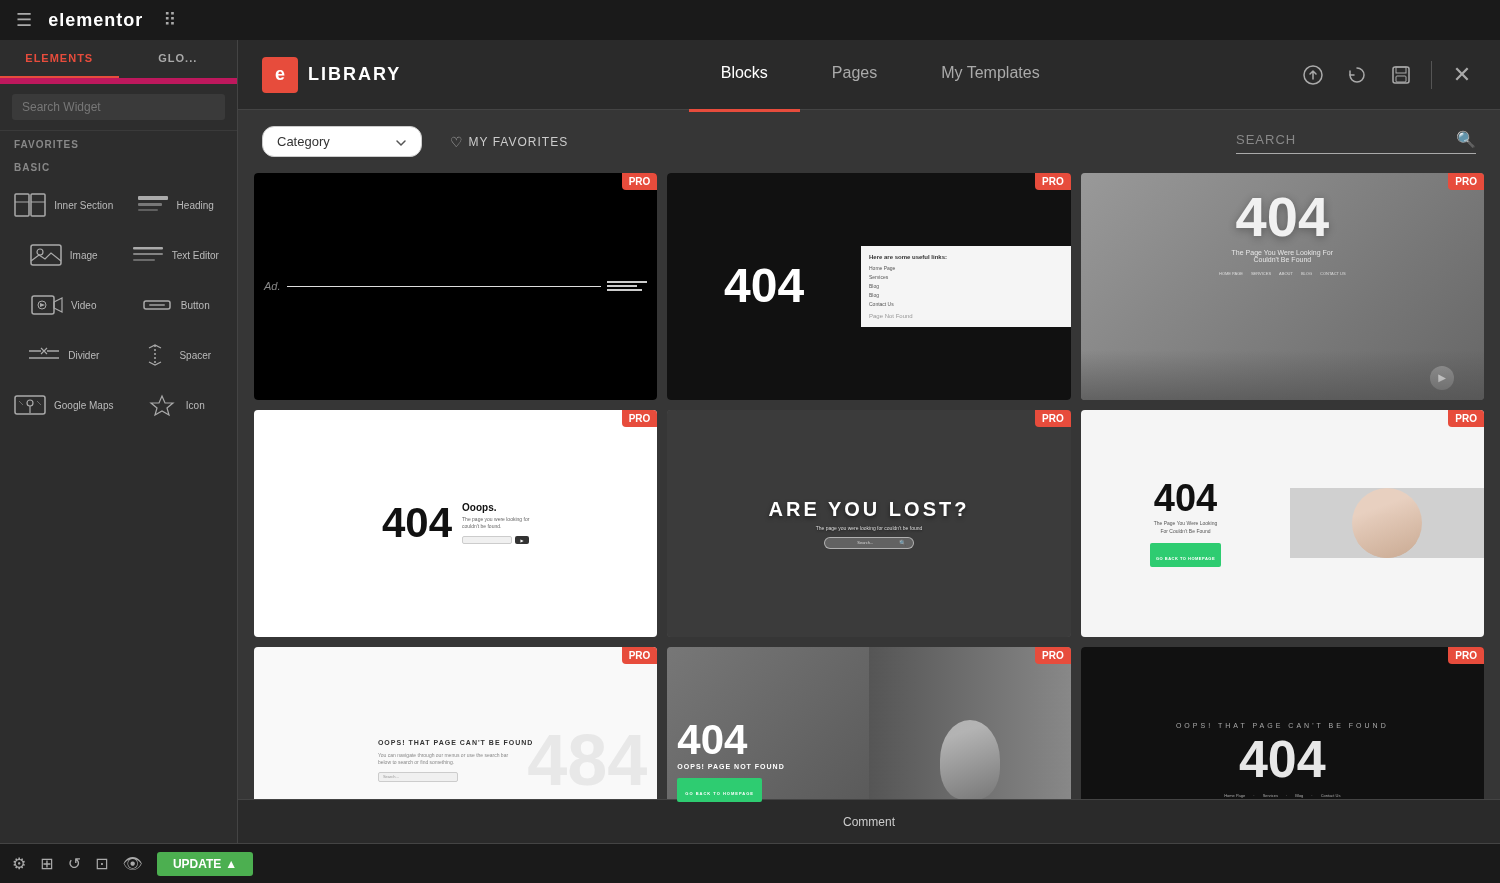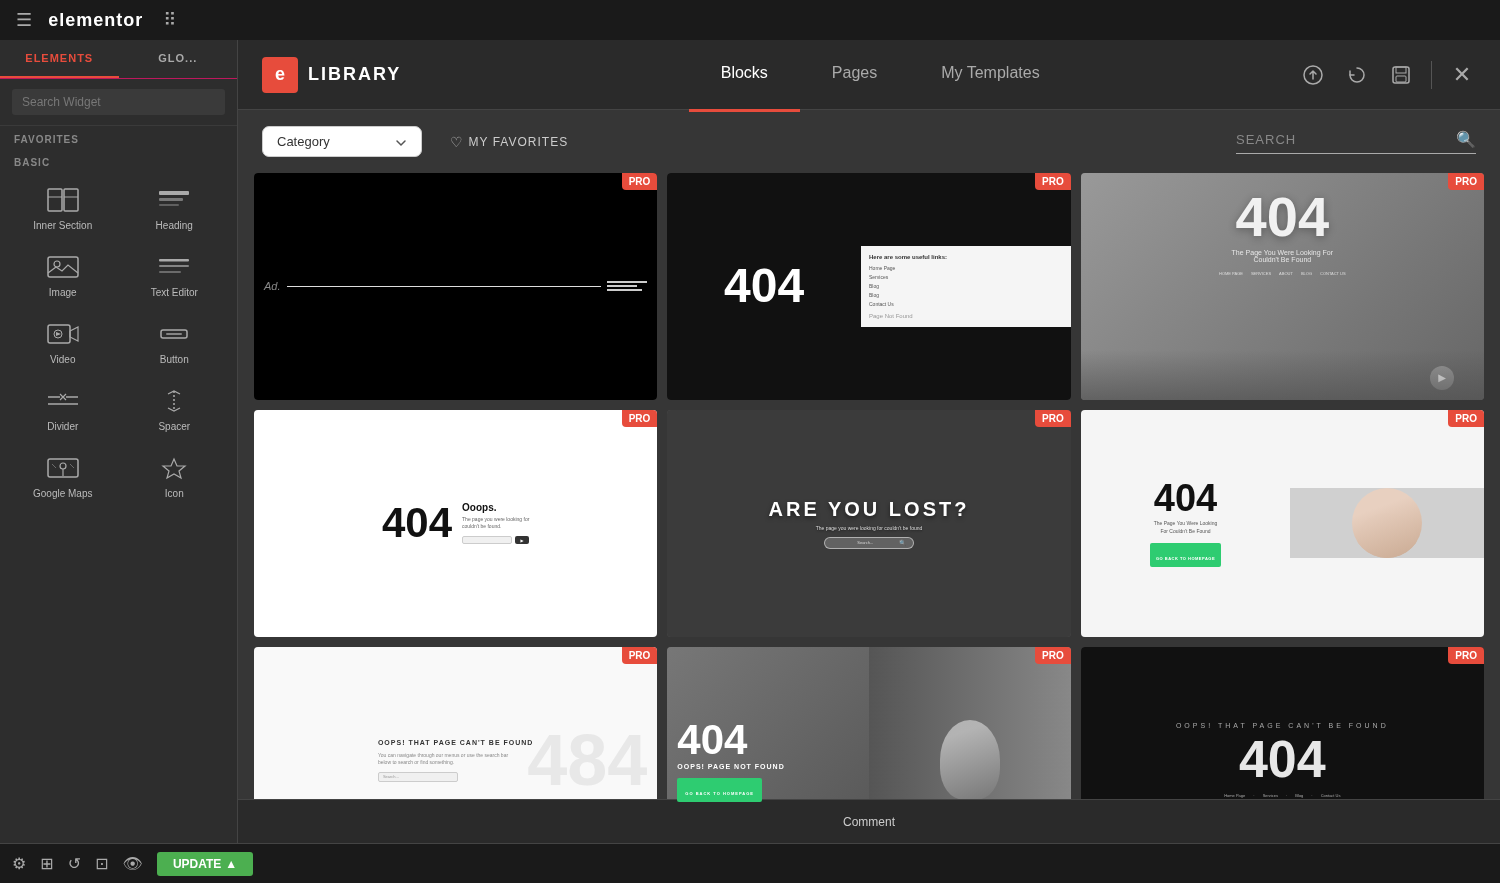--- a/index.html
+++ b/index.html
@@ -30,21 +30,21 @@
     .left-panel {
       width: 238px;
       background: #2d2d2d;
       display: flex;
       flex-direction: column;
       flex-shrink: 0;
       border-right: 1px solid #444;
     }
     .left-panel-tabs {
       display: flex;
-      border-bottom: 1px solid #be185d;
+      border-bottom: 6px solid #be185d;
       flex-shrink: 0;
     }
     .left-tab {
       flex: 1;
       text-align: center;
       padding: 12px 0;
       font-size: 11px;
       font-weight: 600;
       color: #aaa;
       letter-spacing: 1px;
@@ -82,21 +82,21 @@
     }
     .elements-grid {
       display: grid;
       grid-template-columns: 1fr 1fr;
       gap: 2px;
       padding: 4px 8px;
       overflow-y: auto;
     }
     .element-item {
       display: flex;
-      flex-direction: column;
+      flex-direction: row;
       align-items: center;
       justify-content: center;
       padding: 10px 4px;
       cursor: pointer;
       border-radius: 4px;
       gap: 6px;
       color: #ccc;
     }
     .element-icon {
       width: 36px;
@@ -246,21 +246,21 @@
       padding: 16px 24px;
       gap: 16px;
       flex-shrink: 0;
       background: #363636;
     }
     .category-select {
       display: flex;
       align-items: flex-end;
       background: #fff;
       border: 1px solid #ccc;
-      border-radius: 7px;
+      border-radius: 12px;
       padding: 7px 14px;
       gap: 8px;
       cursor: pointer;
       min-width: 160px;
     }
     .category-label { font-size: 13px; color: #333; }
     .favorites-btn {
       display: flex;
       align-items: center;
       gap: 6px;

